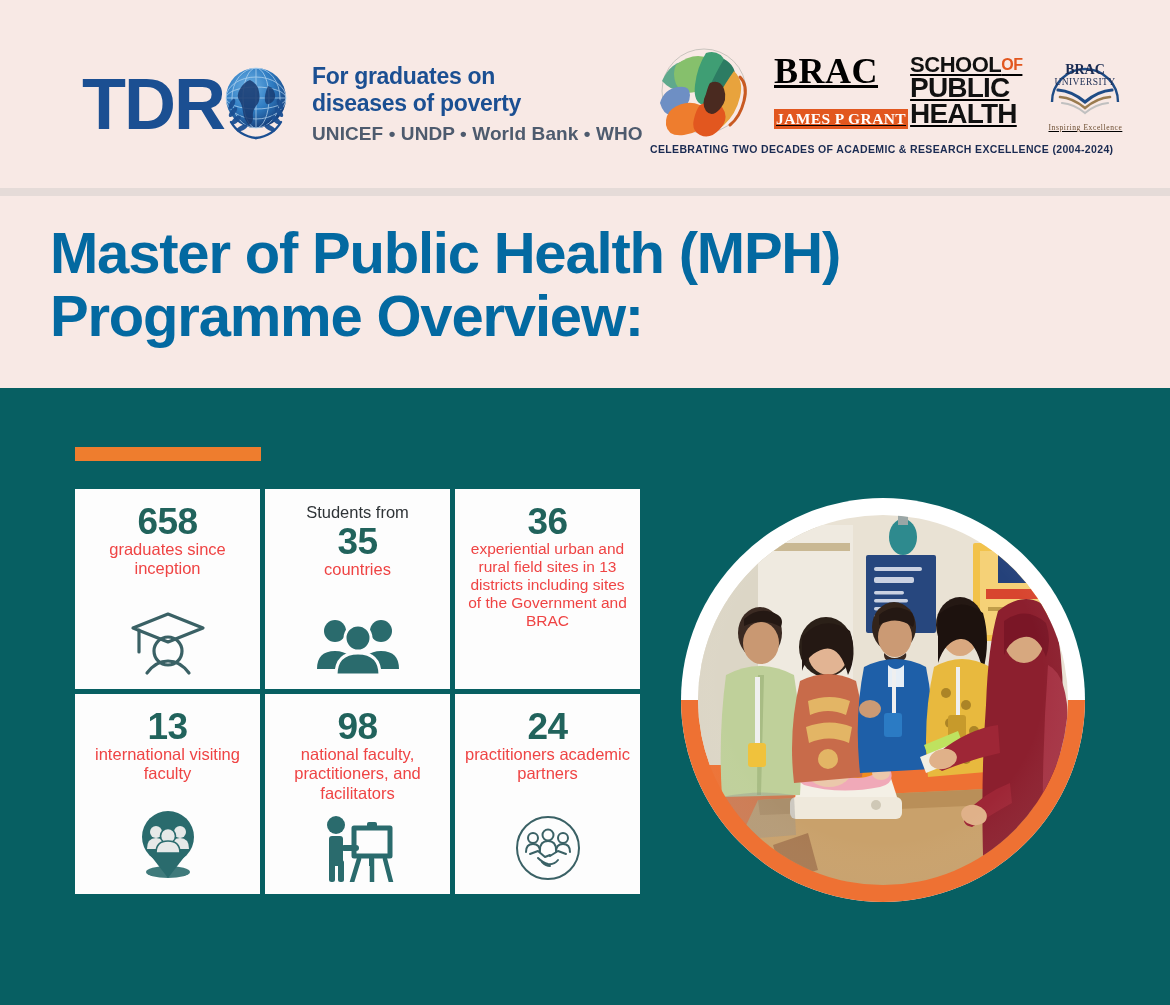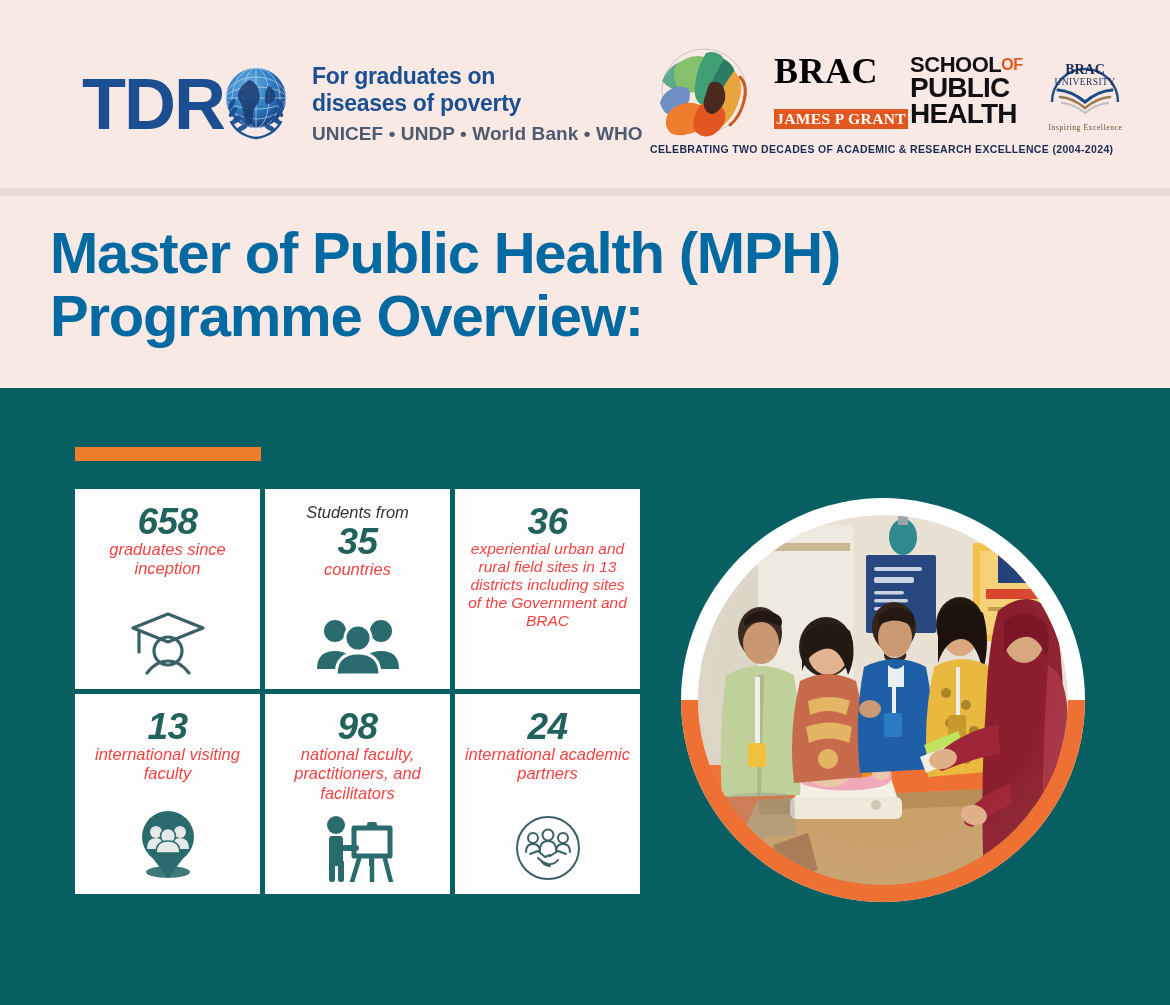--- a/index.html
+++ b/index.html
@@ -67,21 +67,21 @@
     margin-top: 6px; letter-spacing: 0.1px;
     white-space: nowrap;
   }
 
   
   .brac-logo {
     position: absolute; left: 648px; top: 45px;
     display: flex; flex-direction: column;
     align-items: flex-start;
   }
-  .brac-row { display: flex; align-items: center; }
+  .brac-row { display: flex; align-items: center; text-decoration: underline; }
   .brac-20 { width: 118px; height: 92px; position: relative; }
   .brac-name { margin-left: 8px; display:flex; flex-direction: column; }
   .brac-name-top {
     font-family: "Liberation Serif", serif;
     font-weight: bold; font-size: 36px; color: #000;
     letter-spacing: 0.5px; line-height: 1;
   }
   .brac-jpg {
     background: #E2571F; color: #ffffff;
     font-family: "Liberation Serif", serif;
@@ -142,21 +142,20 @@
 
   
   .stat-grid {
     position: absolute; left: 75px; top: 489px;
     width: 566px; height: 409px;
     display: grid;
     grid-template-columns: 185px 185px 185px;
     grid-template-rows: 200px 200px;
     gap: 5px;
     background: transparent;
-    font-style: italic;
   }
   .stat-card {
     background: #FDFDFD;
     display: flex; flex-direction: column;
     align-items: center; justify-content: flex-start;
     padding: 14px 9px 12px 9px;
     box-sizing: border-box;
     text-align: center;
   }
   .stat-num {
@@ -387,21 +386,21 @@
           <path d="M38 45 L31 68"></path>
           <path d="M51 45 L51 68"></path>
           <path d="M64 45 L70 68"></path>
         </g>
       </svg>
     </div>
   </div>
 
   <div class="stat-card">
     <div class="stat-num">24</div>
-    <div class="stat-label">international academic partners</div>
+    <div class="stat-label">practitioners academic partners</div>
     <div class="stat-icon">
       <svg width="68" height="68" viewBox="0 0 68 68">
         <circle cx="34" cy="34" r="31" fill="none" stroke="#3A6165" stroke-width="2"></circle>
         <g fill="none" stroke="#3A6165" stroke-width="2" stroke-linecap="round" stroke-linejoin="round">
           <circle cx="19" cy="24" r="5"></circle>
           <path d="M12 38 q0 -8 7 -8 q7 0 7 8"></path>
           <circle cx="49" cy="24" r="5"></circle>
           <path d="M42 38 q0 -8 7 -8 q7 0 7 8"></path>
           <circle cx="34" cy="21" r="5.5"></circle>
           <path d="M26 36 q0 -9 8 -9 q8 0 8 9"></path>

